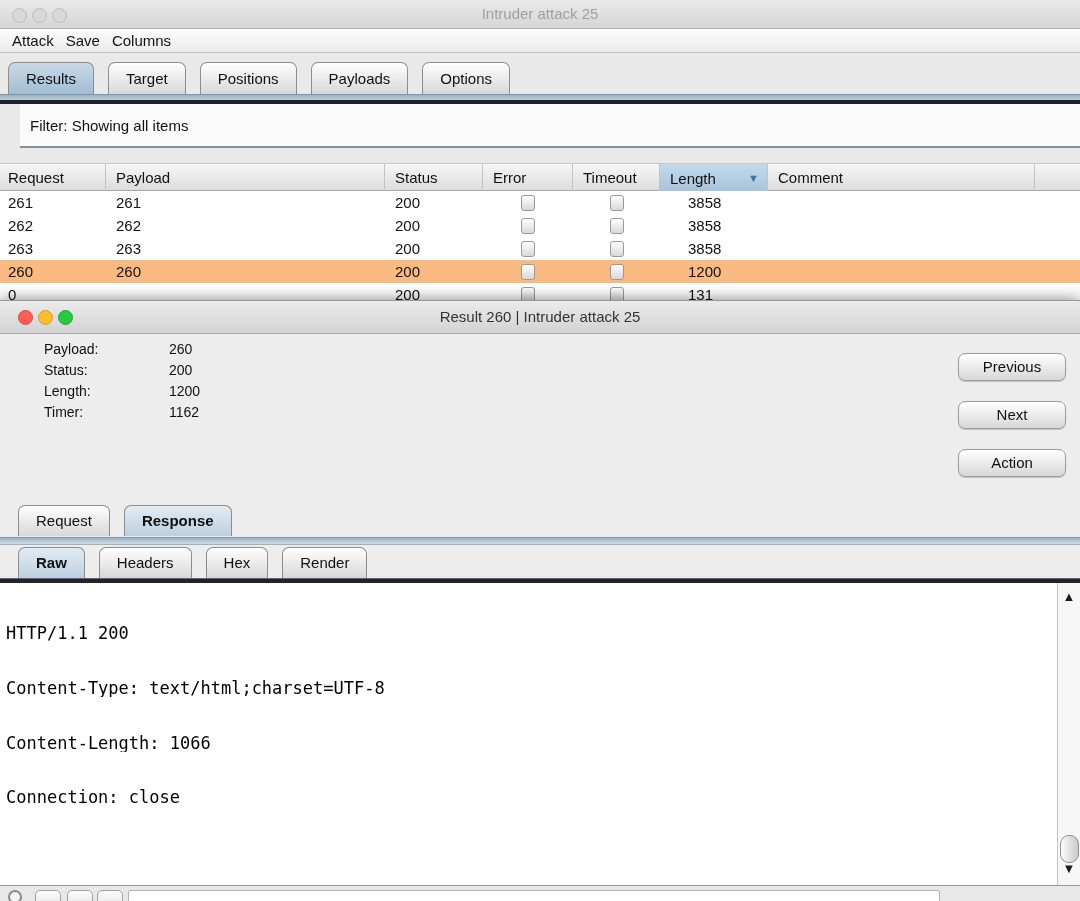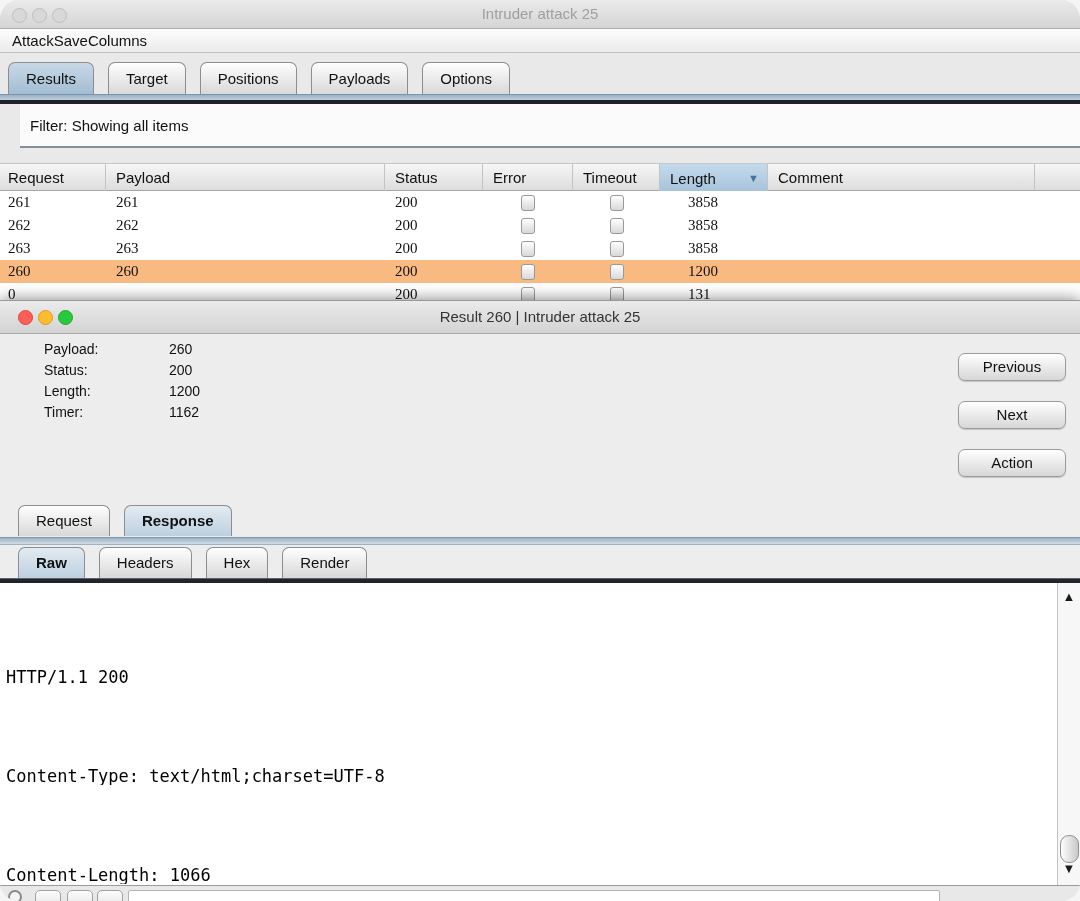--- a/index.html
+++ b/index.html
@@ -1,27 +1,27 @@
 <!DOCTYPE html>
 <html><head>
 <meta charset="utf-8">
 <style>
   html,body{margin:0;padding:0;background:#f5f5f5;}
   #app{position:relative;width:1080px;height:901px;overflow:hidden;background:#e9e9e9;
-       font-family:"Liberation Sans",sans-serif;color:#111;border-radius:19px;}
+       font-family:"Liberation Sans",sans-serif;color:#111;}
   
   .bw-titlebar{position:absolute;top:0;left:0;width:1080px;height:28px;
     background:linear-gradient(#eaeaea,#d5d5d5);border-bottom:1px solid #b0b0b0;}
   .bw-title{position:absolute;left:0;right:0;top:0;height:28px;line-height:28px;
     text-align:center;font-size:15px;color:#9f9f9f;}
   .light{position:absolute;top:8px;width:13px;height:13px;border-radius:50%;}
   .light.gray{background:#d8d8d8;border:1px solid #bdbdbd;}
   .menubar{position:absolute;top:29px;left:0;width:1080px;height:24px;
     background:linear-gradient(#fdfdfd,#ebebeb);border-bottom:1px solid #c2c2c2;
-    display:flex;align-items:center;gap:0;padding-left:12px;box-sizing:border-box;font-size:15px;}
+    display:flex;align-items:center;gap:12px;padding-left:12px;box-sizing:border-box;font-size:15px;}
   .menu-item{cursor:default;}
   .tabstrip{position:absolute;top:62px;left:8px;display:flex;}
   .tab{height:31px;line-height:31px;padding:0 17px;margin-right:14px;font-size:15px;
     border:1px solid #8d8d8d;border-bottom:none;border-radius:7px 7px 0 0;
     background:linear-gradient(#fefefe,#d8d8d8);box-shadow:inset 0 1px 0 #ffffff;}
   .tab.selected{background:linear-gradient(#c9d9e7,#a2bdd3);box-shadow:none;}
   .bluebar{position:absolute;top:94px;left:0;width:1080px;height:6px;
     background:linear-gradient(#9db2c4,#c3d3e0);border-top:1px solid #7b94a8;}
   .darkbar{position:absolute;top:100px;left:0;width:1080px;height:4px;background:#20202a;}
   .filterbar{position:absolute;top:104px;left:0;width:1080px;height:44px;background:#fbfbfb;
@@ -30,21 +30,21 @@
   .thead{position:absolute;top:163px;left:0;width:1080px;height:28px;display:flex;
     background:linear-gradient(#f6f6f6,#dddddd);border-top:1px solid #c6c6c6;
     border-bottom:1px solid #a6a6a6;font-size:15px;box-sizing:border-box;}
   .th{height:28px;line-height:27px;border-right:1px solid #c3c3c3;padding-left:10px;box-sizing:border-box;overflow:hidden;}
   .th.first{padding-left:8px;}
   .th.sorted{background:linear-gradient(#c4daec,#a6c3db);display:flex;align-items:center;justify-content:space-between;padding-right:8px;}
   .sort-arrow{font-size:11px;color:#46749f;line-height:27px;}
   .tbody{position:absolute;top:191px;left:0;width:1080px;height:114px;background:#ffffff;font-size:15px;}
   .trow{display:flex;height:23px;line-height:23px;}
   .trow.selected{background:#f8ba80;}
-  .td{height:23px;box-sizing:border-box;padding-left:10px;overflow:hidden;font-family:Liberation Serif, serif;}
+  .td{height:23px;box-sizing:border-box;padding-left:10px;overflow:hidden;}
   .td.first{padding-left:8px;}
   .td.center{display:flex;align-items:center;justify-content:center;padding-left:0;}
   .td.lenpad{padding-left:28px;}
   .checkbox{width:12px;height:14px;border:1px solid #999;border-radius:3px;
     background:linear-gradient(#ffffff,#d8d8d8);box-shadow:inset 0 1px 0 #fff;}
   .w-request{width:106px;} .w-payload{width:279px;} .w-status{width:98px;}
   .w-error{width:90px;} .w-timeout{width:87px;} .w-length{width:108px;}
   .w-comment{width:267px;} .w-fill{flex:1;border-right:none;}
   
   .fw{position:absolute;top:300px;left:0;width:1080px;height:601px;background:#ededed;
@@ -67,21 +67,21 @@
   .fw-sep1{position:absolute;top:236px;left:0;width:1080px;height:6px;
     background:linear-gradient(#9db2c4,#cfdde8);border-top:1px solid #7f96aa;border-bottom:1px solid #9fb2c2;}
   .fw-subtabs{position:absolute;top:246px;left:18px;display:flex;}
   .fw-subtabs .tab,.fw-tabs .tab{height:30px;line-height:30px;}
   .fw-tabs .tab.selected,.fw-subtabs .tab.selected{background:linear-gradient(#e2ebf2,#bdd0e0);font-weight:bold;}
   .fw-sep2{position:absolute;top:277px;left:0;width:1080px;height:5px;background:#23232b;border-top:1px solid #5a646e;}
   .viewer{position:absolute;top:282px;left:0;width:1080px;height:302px;background:#ffffff;overflow:hidden;}
   .vtext{position:absolute;top:5px;left:6px;right:26px;
     font-family:"DejaVu Sans Mono",monospace;font-size:17px;line-height:18.2px;
     white-space:pre;color:#000;}
-  .tline{height:18.2px;overflow:hidden;margin-top:44px;}
+  .tline{height:18.2px;overflow:hidden;}
   .vscroll{position:absolute;top:0;right:0;width:22px;height:302px;background:#f7f7f7;border-left:1px solid #c4c4c4;}
   .varrow{position:absolute;left:0;width:22px;height:16px;text-align:center;font-size:13px;line-height:16px;color:#1a1a1a;}
   .varrow.up{top:6px;} .varrow.down{bottom:8px;}
   .vthumb{position:absolute;left:2px;width:17px;top:252px;height:26px;border:1px solid #909090;
     border-radius:9px;background:linear-gradient(90deg,#fdfdfd,#c9c9c9);}
   .fw-bottombar{position:absolute;top:584px;left:0;width:1080px;height:17px;
     background:#e8e8e8;border-top:1px solid #9a9a9a;overflow:hidden;}
   .help-circle{position:absolute;left:8px;top:4px;width:14px;height:14px;border:2px solid #8a8a8a;
     border-radius:50%;background:#f4f4f4;box-sizing:border-box;}
   .mini-btn{position:absolute;top:4px;width:24px;height:20px;border:1px solid #a0a0a0;border-radius:5px;

